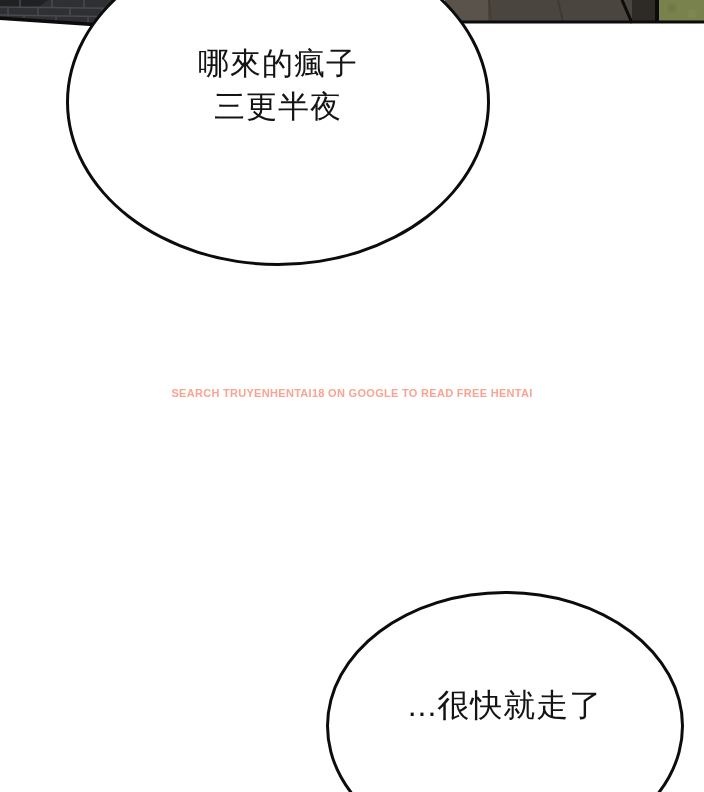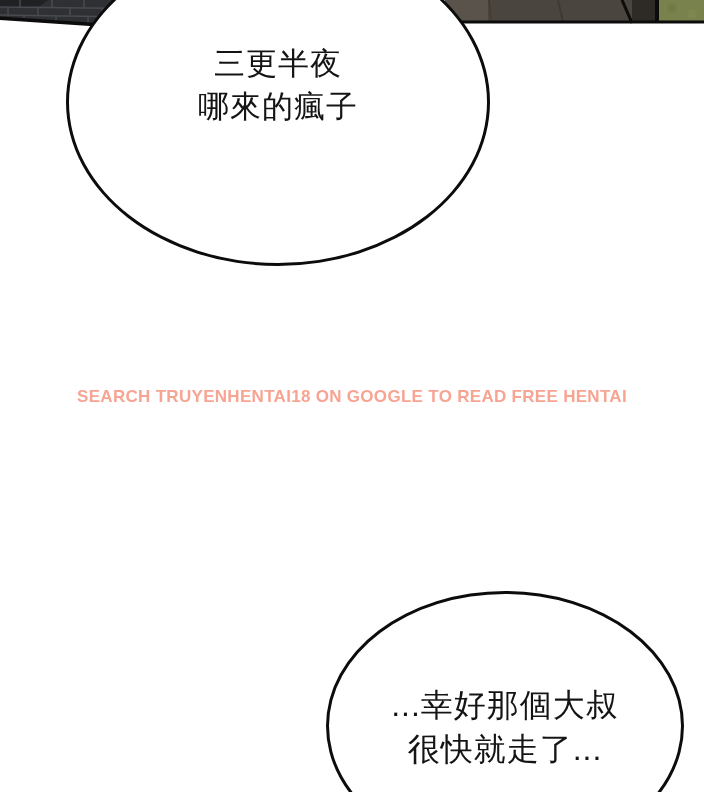--- a/index.html
+++ b/index.html
@@ -67,21 +67,21 @@
     font-size: 32px;
     line-height: 44px;
   }
   .watermark {
     position: absolute;
     left: 0; right: 0;
     top: 387px;
     text-align: center;
     font-family: "Liberation Sans", sans-serif;
     font-weight: bold;
-    font-size: 17px;
+    font-size: 11px;
     letter-spacing: 0.3px;
     color: var(--watermark);
     z-index: 1;
   }
 </style>
 </head>
 <body>
 
 <div class="page">
 
@@ -118,27 +118,26 @@
       <rect x="655" y="0" width="4" height="23" fill="var(--outline)"></rect>
       <rect x="659" y="0" width="45" height="23" fill="var(--foliage_green)"></rect>
       <circle cx="672" cy="8" r="4" fill="#6b7440" opacity="0.6"></circle>
       <circle cx="692" cy="14" r="5" fill="#828b54" opacity="0.6"></circle>
       <rect x="445" y="20.5" width="259" height="3" fill="var(--outline)"></rect>
     </g>
   </svg>
 
   <div class="bubble bubble-top">
     <div class="bubble-text">
+      <div>哪來的瘋子</div>
       <div>三更半夜</div>
-      <div>哪來的瘋子</div>
     </div>
   </div>
 
   <div class="watermark">SEARCH TRUYENHENTAI18 ON GOOGLE TO READ FREE HENTAI</div>
 
   <div class="bubble bubble-bottom">
     <div class="bubble-text">
-      <div>...幸好那個大叔</div>
-      <div>很快就走了...</div>
+      <div>...很快就走了</div>
     </div>
   </div>
 
 </div>
 
 </body></html>

